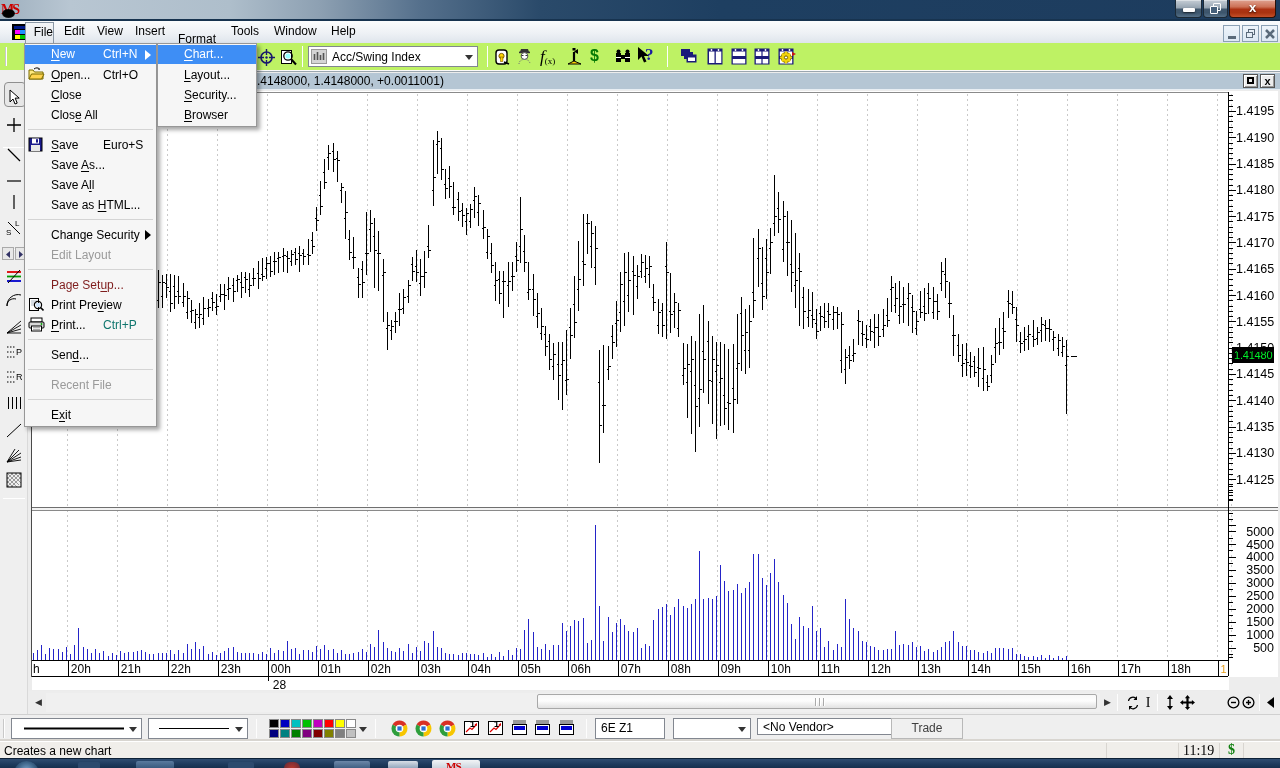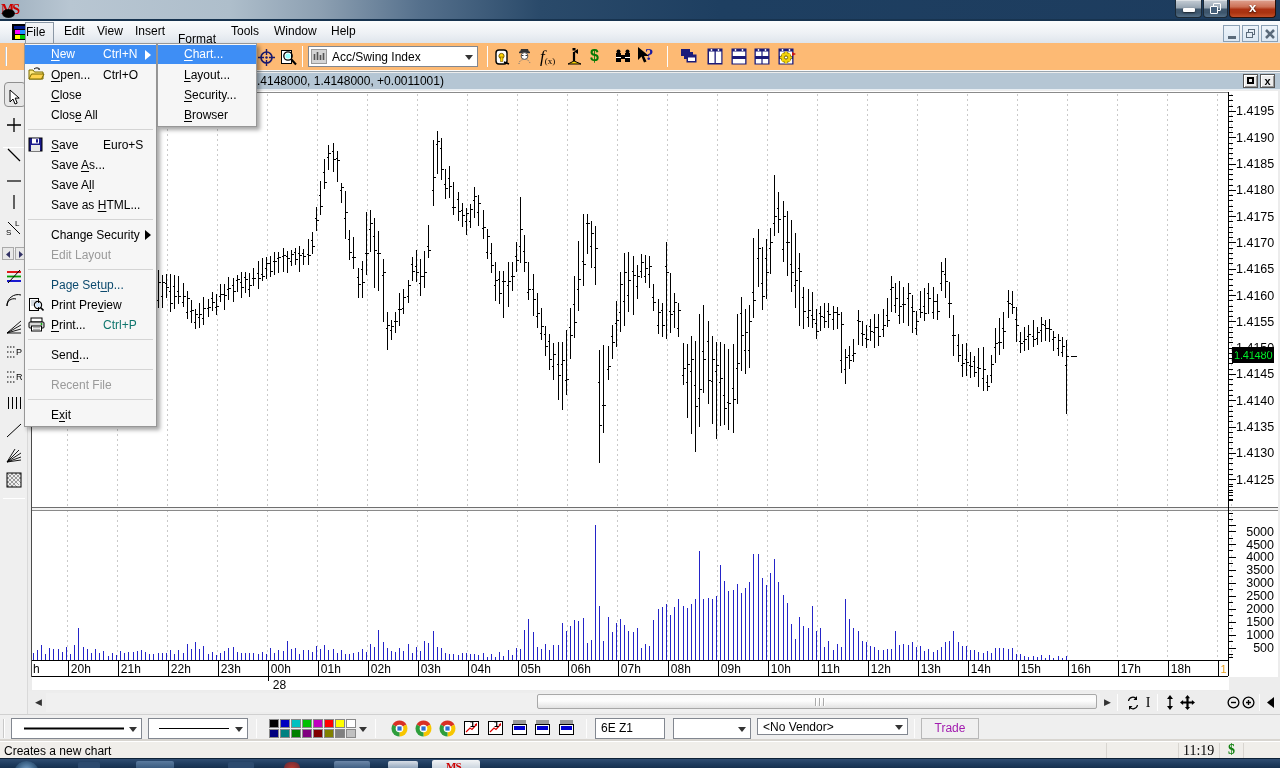--- a/index.html
+++ b/index.html
@@ -28,40 +28,40 @@
  <div class="abs" style="left:1229px;top:0;width:47px;height:18px;background:linear-gradient(#dfa290 0%,#cd7257 40%,#ad3213 55%,#a93310 75%,#c44f28 100%);border:1px solid #2a1008;border-top:none;border-radius:0 0 4px 4px;box-shadow:inset 0 1px 0 rgba(255,255,255,.35);color:#fff;font-weight:bold;font-size:13px;text-align:center;line-height:16px;text-shadow:0 1px 2px rgba(0,0,0,.7);font-family:'Liberation Sans',sans-serif">x</div>
 </div>
 <div class="abs" style="left:0;top:21px;width:1280px;height:22px;background:linear-gradient(#fbfcfd,#eef1f5 55%,#dfe5ec)">
     <div class="abs" style="left:12px;top:3px;width:16px;height:16px;background:#000;border:1px solid #000">
  <div class="abs" style="left:1px;top:1px;width:12px;height:3px;background:#001a8a"></div>
  <div class="abs" style="left:2px;top:5px;width:5px;height:4px;background:#ff00ff"></div>
  <div class="abs" style="left:7px;top:5px;width:5px;height:4px;background:#1e90ff"></div>
  <div class="abs" style="left:2px;top:10px;width:5px;height:4px;background:#ffff00"></div>
  <div class="abs" style="left:7px;top:10px;width:5px;height:4px;background:#00cc00"></div>
 </div>
-    <div class="abs" style="left:25px;top:1px;width:29px;height:31px;border:1px solid #8a97a5;border-radius:0;background:linear-gradient(#f3f5f7,#dde2e8);text-align:left;line-height:18px;color:#000">File</div>
+    <div class="abs" style="left:25px;top:1px;width:29px;height:31px;border:1px solid #8a97a5;border-radius:0;background:linear-gradient(#f3f5f7,#dde2e8);text-align:right;line-height:18px;color:#000">File</div>
     <div class="abs" style="left:64px;top:3px;color:#000">Edit</div>
     <div class="abs" style="left:97px;top:3px;color:#000">View</div>
     <div class="abs" style="left:135px;top:3px;color:#000">Insert</div>
     <div class="abs" style="left:178px;top:11px;color:#000">Format</div>
     <div class="abs" style="left:231px;top:3px;color:#000">Tools</div>
     <div class="abs" style="left:274px;top:3px;color:#000">Window</div>
     <div class="abs" style="left:331px;top:3px;color:#000">Help</div>
     <div class="abs" style="left:1223px;top:4px;width:17px;height:17px;background:linear-gradient(#eef4fa,#dce8f3);border:1px solid #8ba0b4">
       <div class="abs" style="left:4px;top:10px;width:8px;height:2.5px;background:#5a6a7a"></div>
     </div>
     <div class="abs" style="left:1242px;top:4px;width:17px;height:17px;background:linear-gradient(#eef4fa,#dce8f3);border:1px solid #8ba0b4">
       <div class="abs" style="left:5px;top:3px;width:7px;height:6px;border:1.5px solid #5a6a7a"></div>
       <div class="abs" style="left:3px;top:6px;width:7px;height:6px;border:1.5px solid #5a6a7a;background:#e4edf6"></div>
     </div>
     <div class="abs" style="left:1261px;top:4px;width:17px;height:17px;background:linear-gradient(#eef4fa,#dce8f3);border:1px solid #8ba0b4"><svg width="15" height="15">
         <path d="M4 4l8 8M12 4l-8 8" stroke="#5a6a7a" stroke-width="2.6"></path>
       </svg></div>
   </div>
-<div class="abs" style="left:0;top:43px;width:1280px;height:27px;background:#fdba74">
+<div class="abs" style="left:0;top:43px;width:1280px;height:27px;background:#bef264">
     <div class="abs" style="left:5px;top:4px;width:2px;height:19px;background:#fff;border-left:1px solid #c8c8c8"></div>
     <svg class="abs" style="left:258px;top:6px" width="17" height="17">
       <circle cx="8.5" cy="8.5" r="5.5" fill="none" stroke="#1a1a6e" stroke-width="1.6"></circle>
       <path d="M8.5 0V6M8.5 11V17M0 8.5H6M11 8.5H17" stroke="#1a1a6e" stroke-width="1.4"></path>
       <circle cx="8.5" cy="8.5" r="1.2" fill="#1a1a6e"></circle>
     </svg>
     <svg class="abs" style="left:280px;top:6px" width="18" height="17">
       <rect x="1.5" y="1.5" width="10" height="13" fill="#fff" stroke="#000"></rect>
       <circle cx="8" cy="7" r="4.2" fill="none" stroke="#000" stroke-width="1.3"></circle>
       <circle cx="8" cy="7" r="2.6" fill="#9ff"></circle>
@@ -566,21 +566,21 @@
     <div class="tb-sep" style="left:586px;top:4px;height:19px"></div>
     <div class="abs" style="left:595px;top:3px;width:70px;height:21px;background:#fff;border:1px solid #828790;line-height:19px;padding-left:5px">6E Z1</div>
     <div class="combo" style="left:673px;top:3px;width:78px;height:21px">
       <span class="arr"></span>
     </div>
     <div class="combo" style="left:757px;top:3px;width:151px;height:17px">
       <span style="margin-left:5px">&lt;No Vendor&gt;</span>
       <span class="arr"></span>
     </div>
     <div class="tb-sep" style="left:914px;top:4px;height:19px"></div>
-    <div class="abs" style="left:921px;top:3px;width:58px;height:21px;background:#f0f0f0;border:1px solid #b8b8b8;text-align:center;line-height:19px;color:#a21caf">Trade</div>
+    <div class="abs" style="left:891px;top:3px;width:72px;height:21px;background:#f0f0f0;border:1px solid #b8b8b8;text-align:center;line-height:19px;color:#404040">Trade</div>
   </div>
 
 <div class="abs" style="left:0;top:741px;width:1280px;height:17px;background:#f0eeea;border-top:1px solid #fff;box-shadow:0 -2px 0 #d8d5d0">
  <div class="abs" style="left:4px;top:2px;color:#000">Creates a new chart</div>
  <div class="abs" style="left:1106px;top:1px;width:1px;height:15px;background:#d8d5d0"></div>
  <div class="abs" style="left:1178px;top:1px;width:1px;height:15px;background:#d8d5d0"></div>
  <div class="abs" style="left:1183px;top:1px;font-family:'Liberation Serif',serif;font-size:14px">11:19</div>
  <div class="abs" style="left:1219px;top:1px;width:1px;height:15px;background:#d8d5d0"></div>
  <div class="abs" style="left:1228px;top:0px;font-family:'Liberation Serif',serif;font-size:14px;font-weight:bold;color:#128012">$</div>
  <div class="abs" style="left:1243px;top:1px;width:1px;height:15px;background:#d8d5d0"></div>
@@ -647,21 +647,21 @@
       <span class="lbl" style="color:#000">Change Security</span>
       <svg class="abs" style="right:5px;top:5px" width="6" height="10">
         <path d="M0 0l6 5-6 5z" fill="#000"></path>
       </svg>
     </div>
     <div class="mi" style="top:201px">
       <span class="lbl" style="color:#9a9a9a">Edit Layout</span>
     </div>
     <div class="msep" style="top:225px"></div>
     <div class="mi" style="top:231px">
-      <span class="lbl" style="color:#0c4a6e">Page Set<u>u</u>p...</span>
+      <span class="lbl" style="color:#7f1d1d">Page Set<u>u</u>p...</span>
     </div>
     <div class="mi" style="top:251px">
       <span class="abs" style="left:3px;top:2px"><svg width="16" height="15">
           <rect x="1.5" y="1.5" width="9" height="12" fill="#fff" stroke="#000"></rect>
           <path d="M3 4h6M3 6h6M3 8h4" stroke="#9ab" stroke-width=".8"></path>
           <circle cx="10" cy="8" r="3.6" fill="none" stroke="#000" stroke-width="1.2"></circle>
           <circle cx="10" cy="8" r="2.2" fill="#cfe6ff"></circle>
           <path d="M12.5 10.5l3 3" stroke="#000" stroke-width="1.6"></path>
         </svg></span>
       <span class="lbl" style="color:#000">Print Pre<u>v</u>iew</span>

